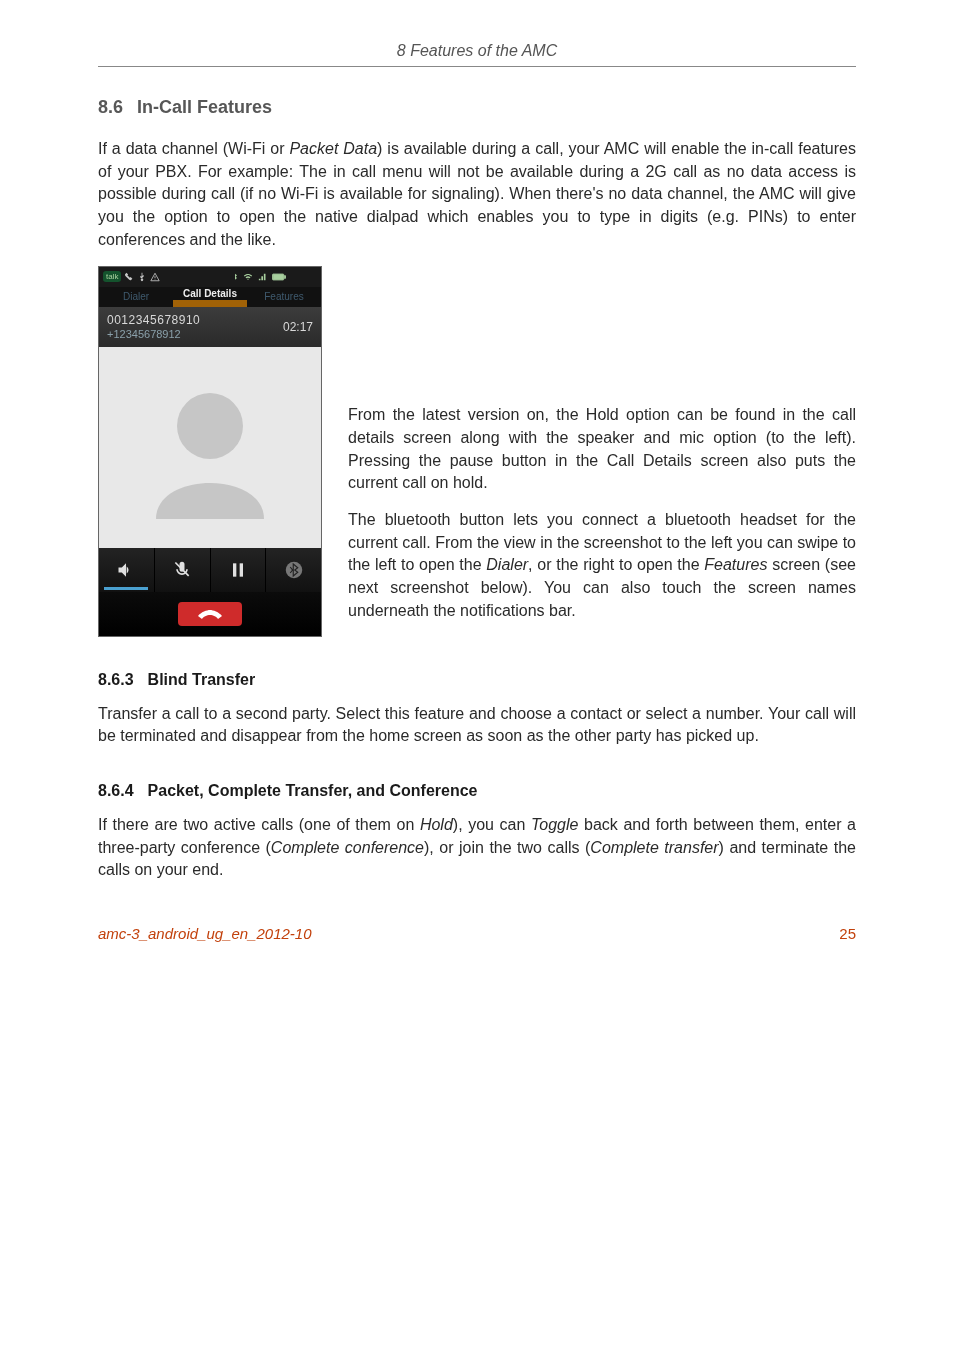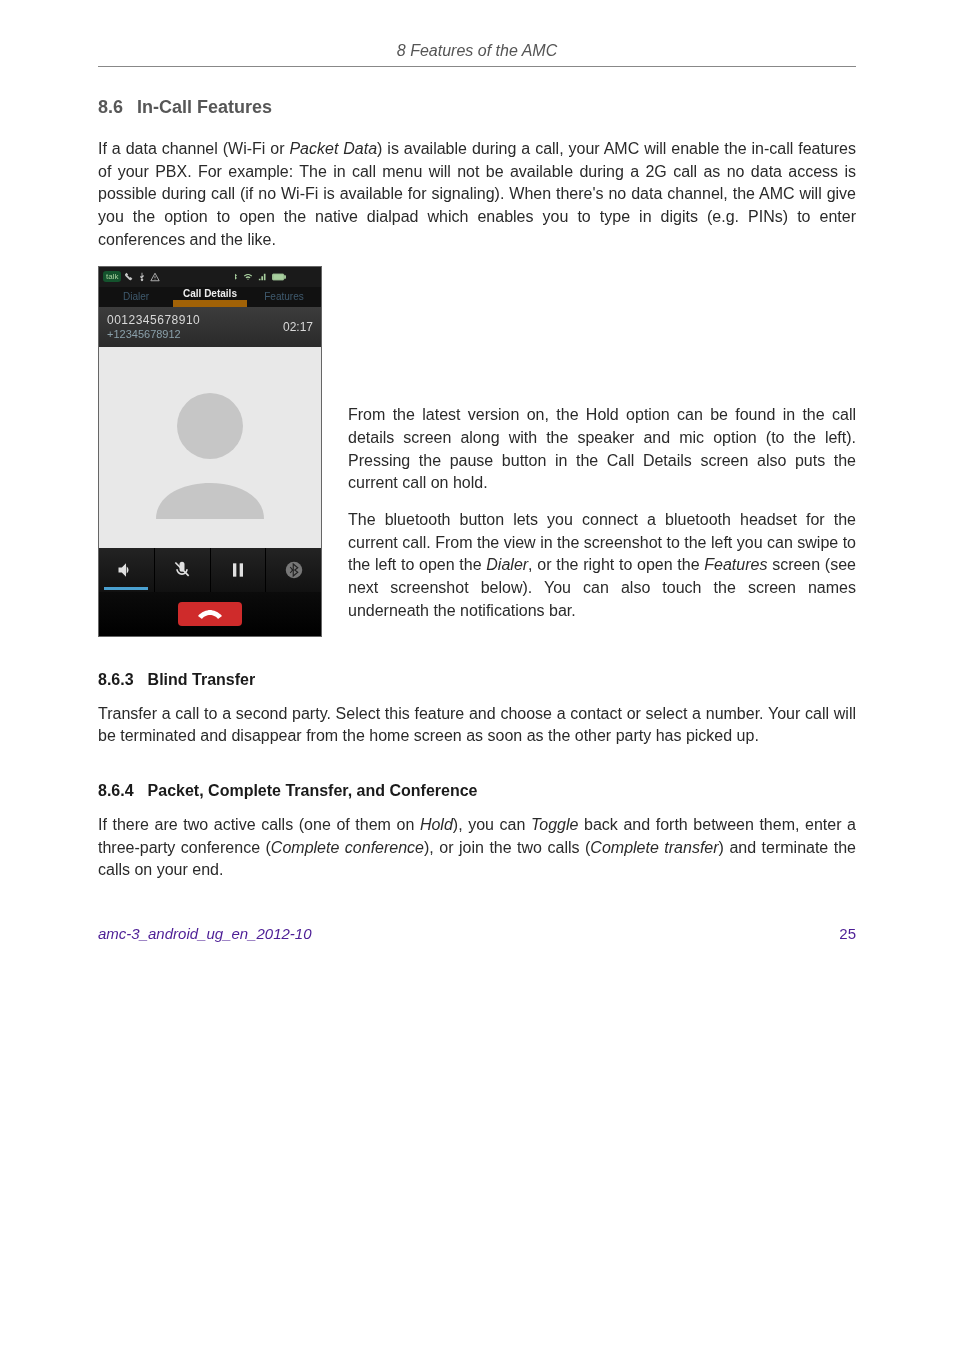--- a/index.html
+++ b/index.html
@@ -182,21 +182,21 @@
   }
 
   .footer {
     position: absolute;
     left: 98px;
     right: 98px;
     bottom: 50px;
     display: flex;
     justify-content: space-between;
     font-size: 15px;
-    color: #4c1d95;
+    color: #c2410c;
   }
   .footer .docid { font-style: italic; }
 </style>
 </head>
 <body>
 
 <div class="page">
   <div class="running-head">8 Features of the AMC</div>
   <hr class="rule">
 

